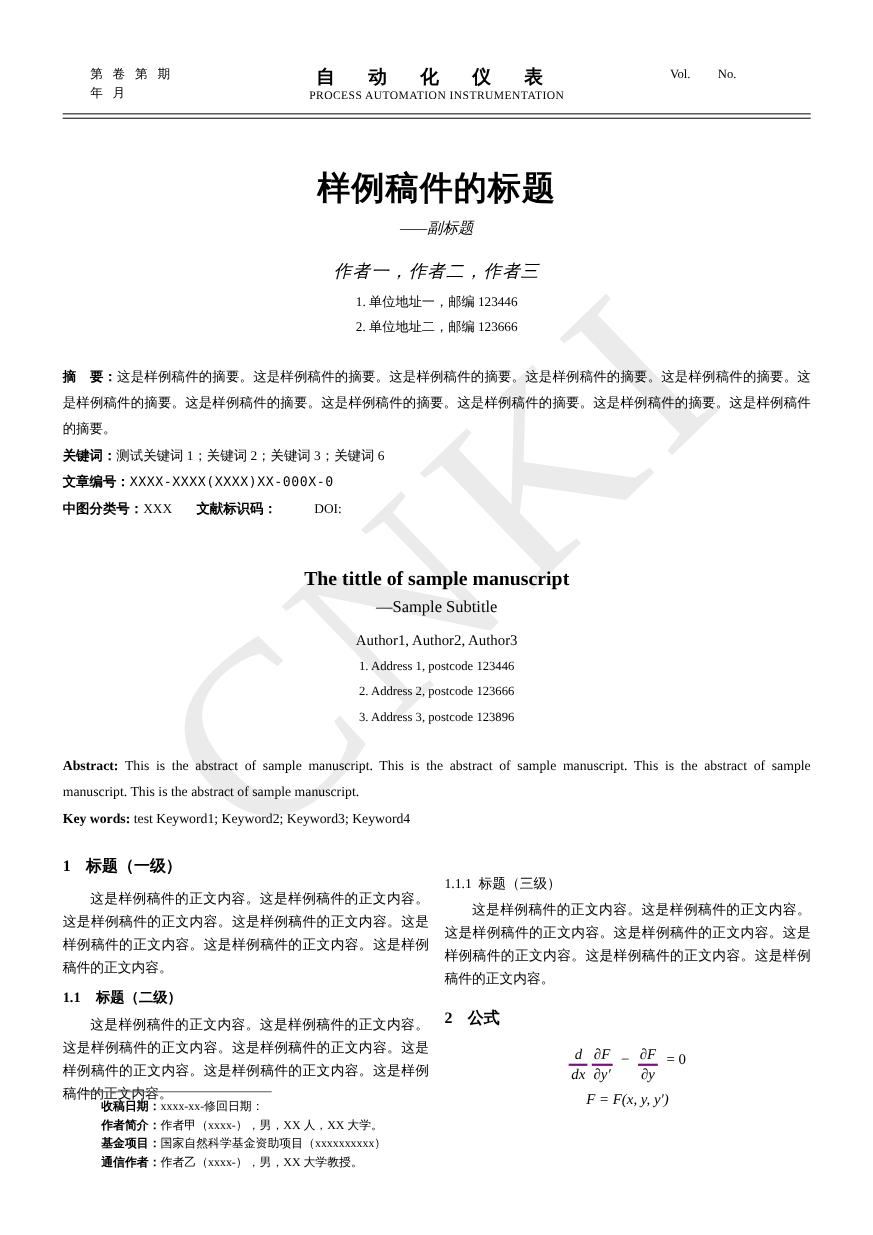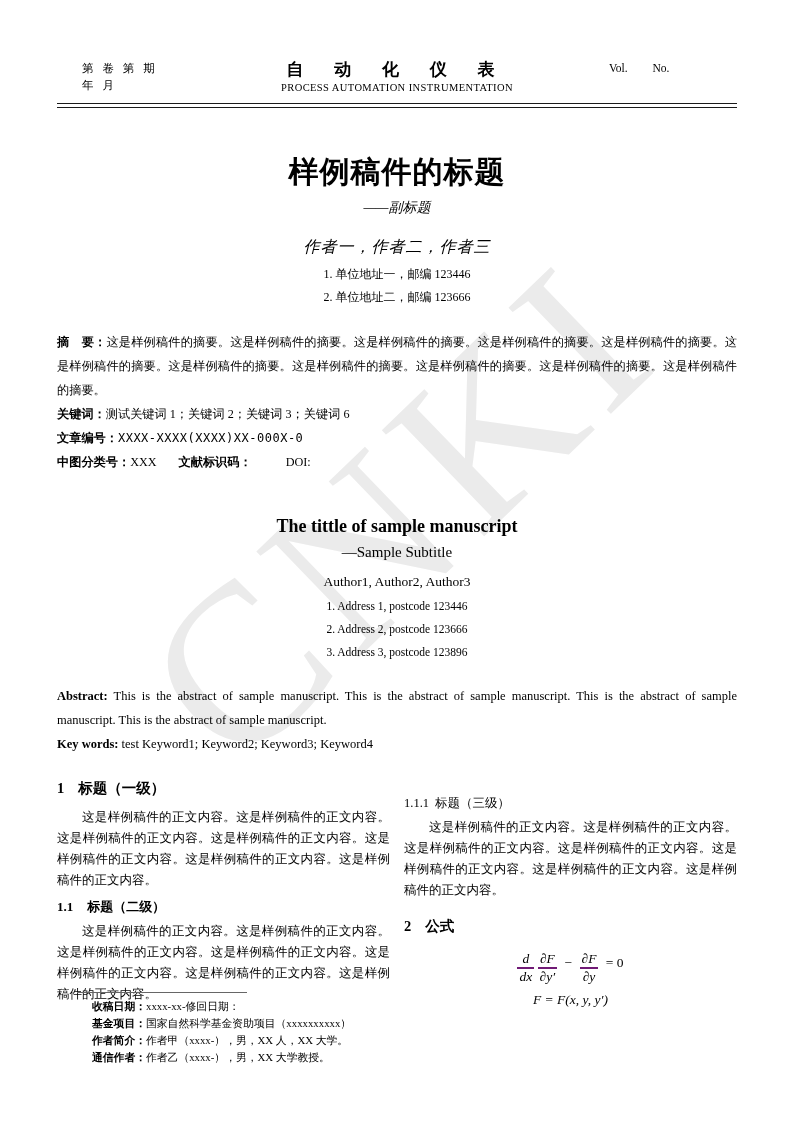--- a/index.html
+++ b/index.html
@@ -14,21 +14,21 @@
     text-align:center; font-family:"Liberation Serif",serif;
     font-size:225px; line-height:225px; color:#ebebeb; letter-spacing:12px;
     transform:rotate(-44deg); z-index:0; user-select:none;
   }
   .content { position:absolute; left:57px; top:0; width:680px; z-index:1; }
 
   
   .jheader { display:flex; justify-content:space-between; align-items:flex-start; margin-top:60px; }
   .jh-left { width:150px; font-size:11.5px; line-height:17px; letter-spacing:3px; padding-left:25px; }
   .jh-center { text-align:center; flex:1; }
-  .jh-cn { font-family:Liberation Sans, sans-serif; font-weight:bold; font-size:17px; letter-spacing:13px; line-height:20px; }
+  .jh-cn { font-family:Liberation Serif, serif; font-weight:bold; font-size:17px; letter-spacing:13px; line-height:20px; }
   .jh-en { font-size:10.5px; letter-spacing:0.4px; line-height:16px; }
   .jh-right { width:150px; text-align:left; font-size:11.5px; padding-top:2px; }
   .jh-right span { margin-left:22px; }
   .rule-double { margin-top:7px; height:5px; border-top:1.5px solid #1a1a1a; border-bottom:1.5px solid #1a1a1a; }
 
   
   .title-cn { margin-top:45px; text-align:center; font-family:"Liberation Sans","DejaVu Sans",sans-serif; font-weight:bold; font-size:30px; line-height:38px; letter-spacing:1px; }
   .subtitle-cn { margin-top:8px; text-align:center; font-size:14px; font-style:italic; }
   .authors-cn { margin-top:20px; text-align:center; font-size:16px; font-style:italic; letter-spacing:1px; }
   .affil-cn { margin-top:5px; text-align:center; font-size:12px; line-height:23px; }
@@ -149,18 +149,18 @@
           <div class="eq">F = F(x, y, y′)</div>
         </div>
 
       </div>
     </div>
   </div>
 
   <div class="footnote">
     <div class="fn-rule"></div>
     <div class="fn-row"><span class="lbl-hei">收稿日期：</span><span>xxxx-xx-修回日期：</span></div>
+    <div class="fn-row"><span class="lbl-hei">作者简介：</span><span>作者甲（xxxx-），男，XX 人，XX 大学。</span></div>
     <div class="fn-row"><span class="lbl-hei">基金项目：</span><span>国家自然科学基金资助项目（xxxxxxxxxx）</span></div>
-    <div class="fn-row"><span class="lbl-hei">作者简介：</span><span>作者甲（xxxx-），男，XX 人，XX 大学。</span></div>
     <div class="fn-row"><span class="lbl-hei">通信作者：</span><span>作者乙（xxxx-），男，XX 大学教授。</span></div>
   </div>
 
 </div>
 
 </body></html>

